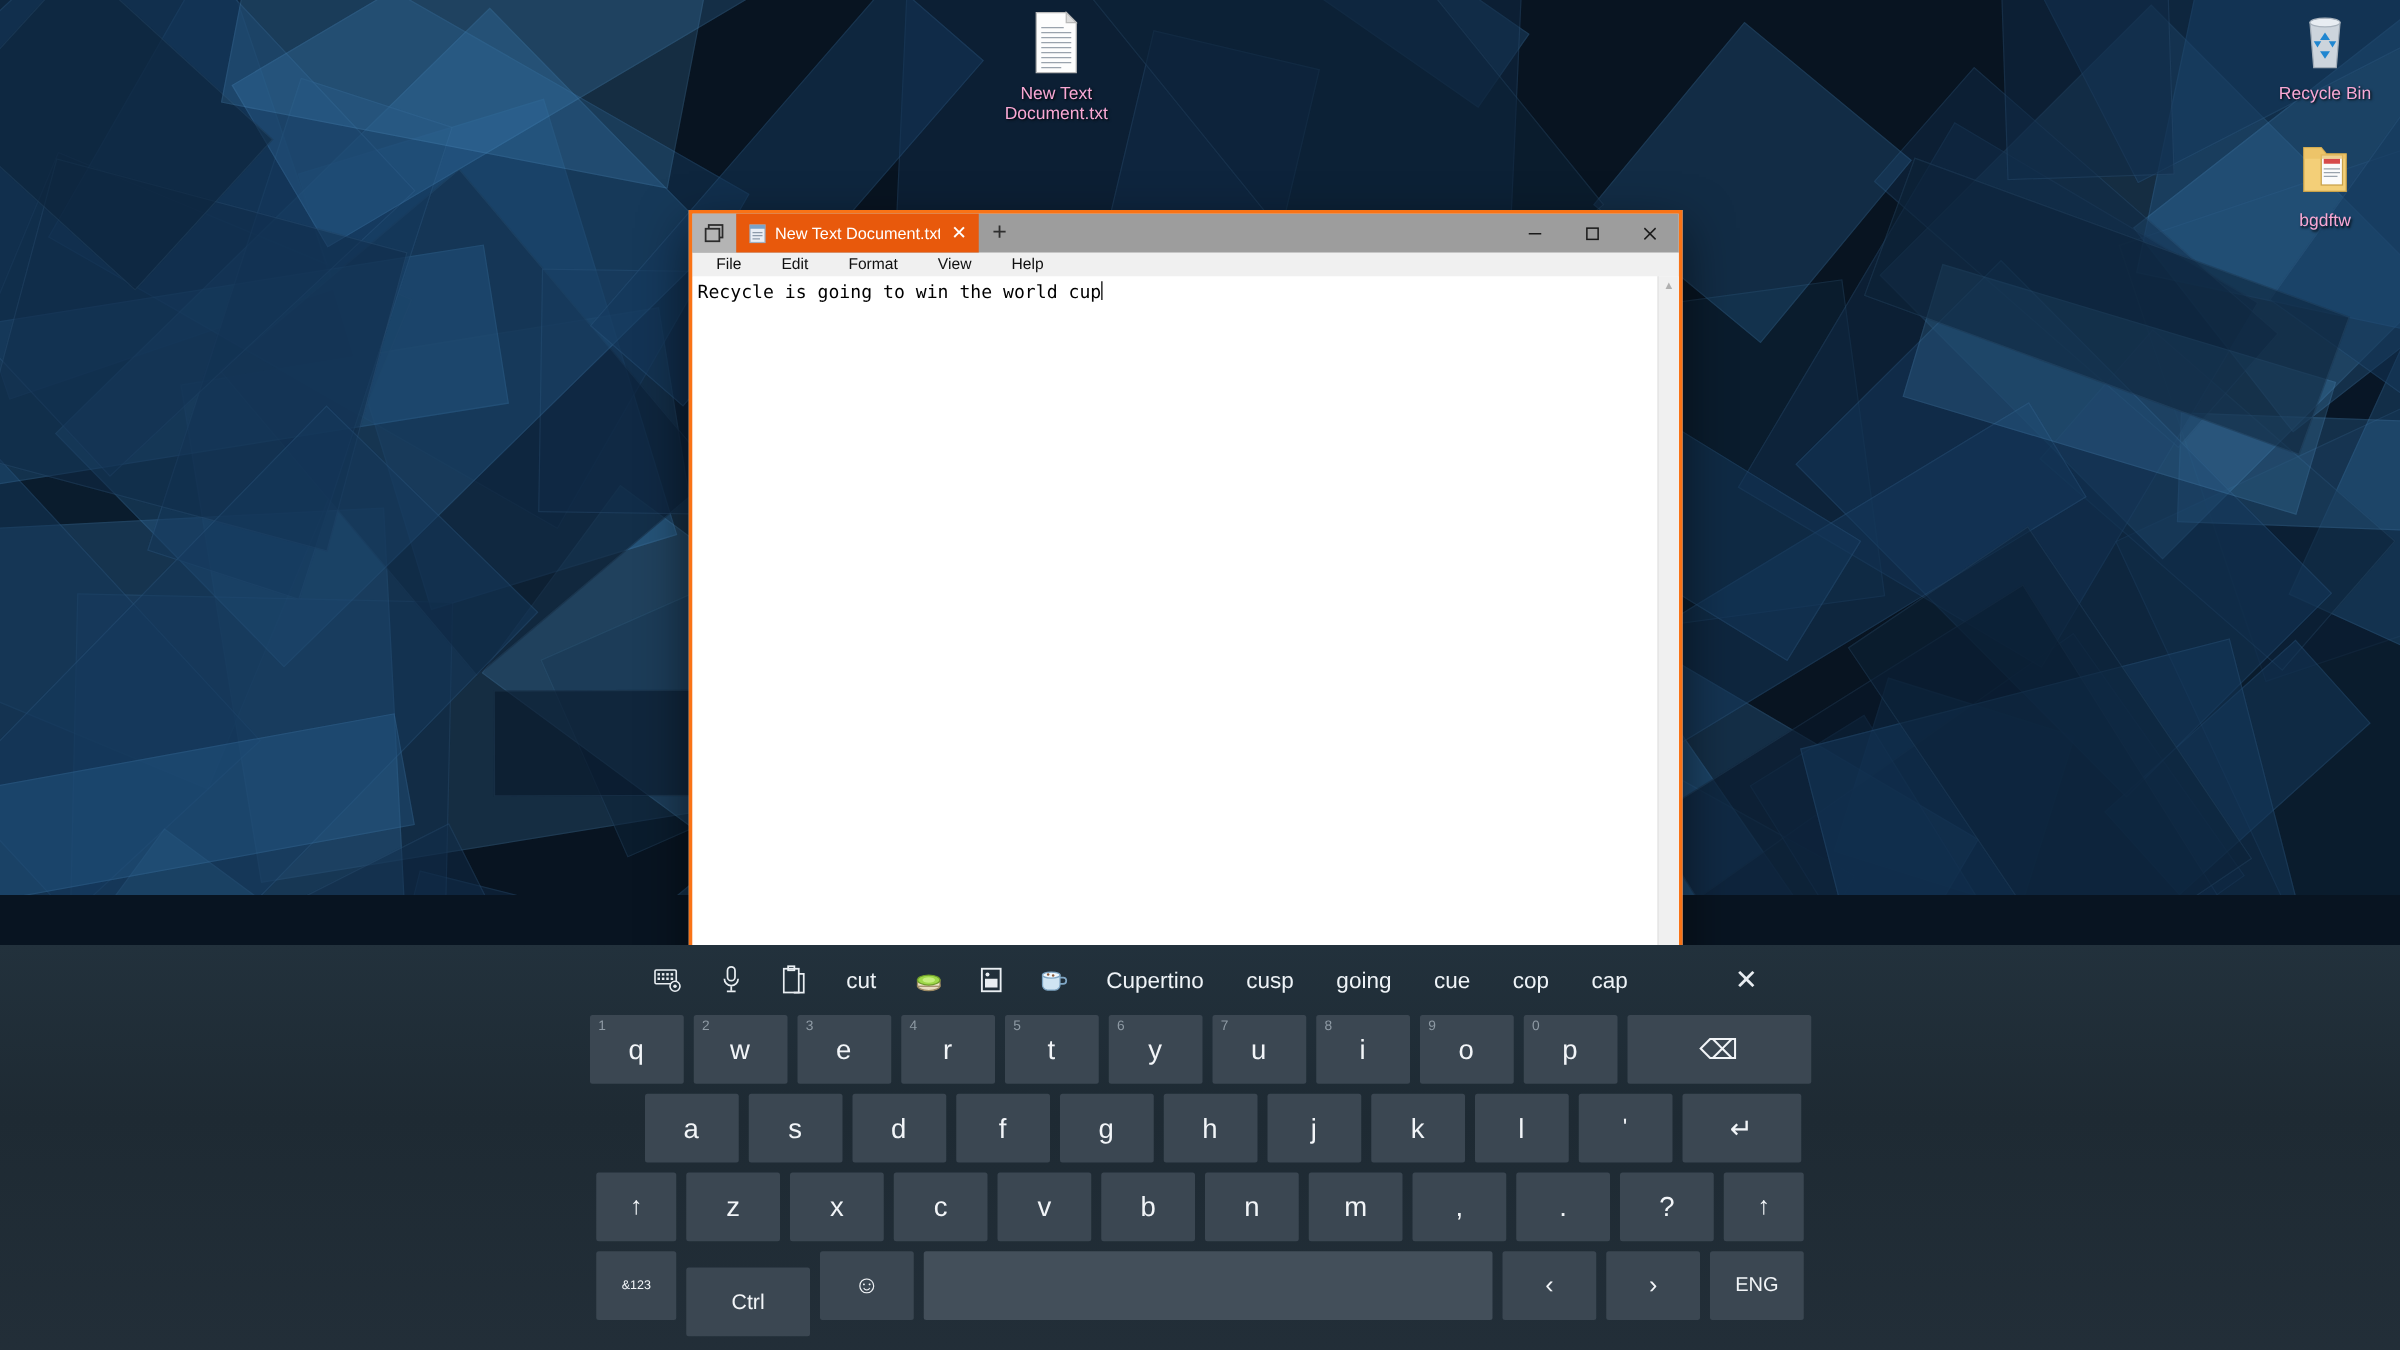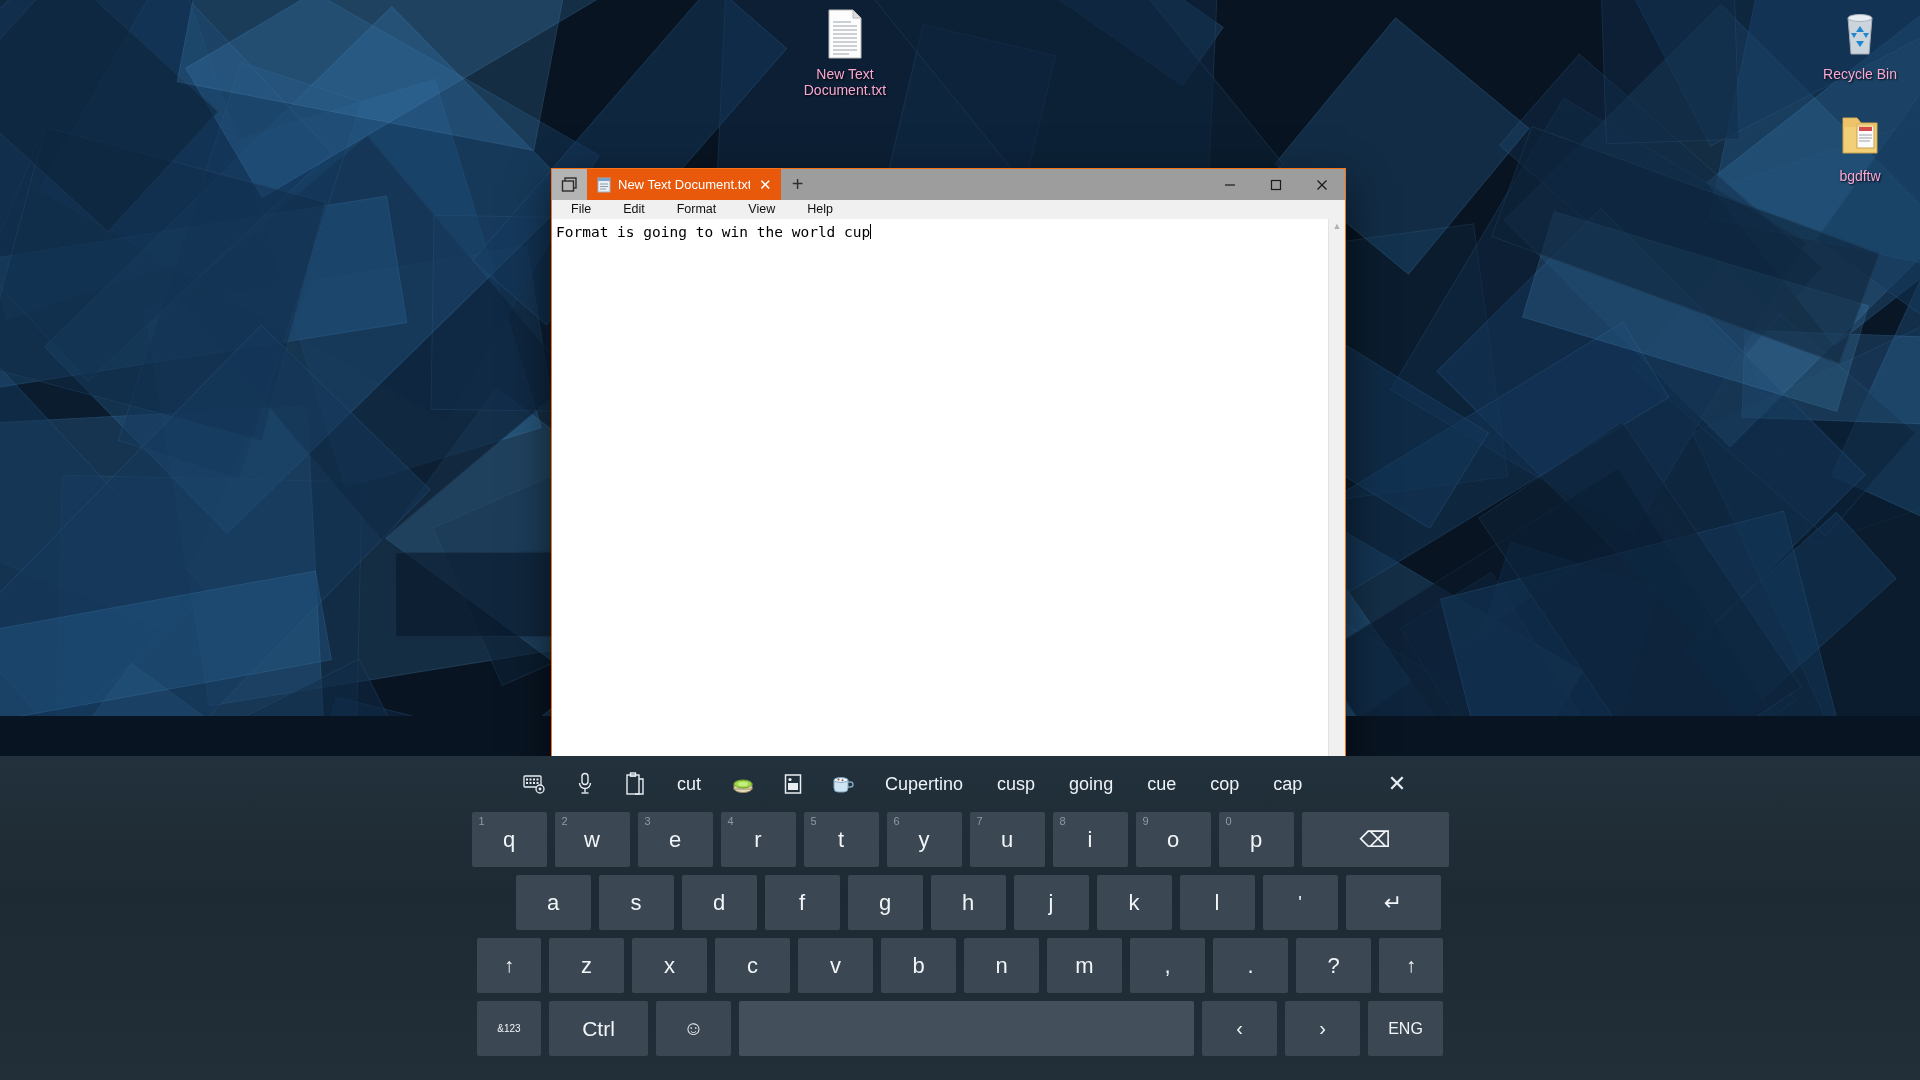--- a/index.html
+++ b/index.html
@@ -33,21 +33,21 @@
     text-shadow:1px 1px 2px rgba(0,0,0,0.9);
   }
   .desk-icon .glyph { display:block; height:52px; margin-bottom:6px; }
   .desk-icon .lbl { display:block; }
 
   
   #notepad {
     position:absolute; left:551px; top:168px; width:795px; height:627px;
     background:#efefef;
     box-shadow:0 14px 38px rgba(0,0,0,0.55);
-    border:1px solid #f97316;
+    border:3px solid #f97316;
   }
   #tabstrip {
     height:31px; background:#9d9d9d; display:flex; align-items:stretch;
     position:relative;
   }
   #tab-list-btn {
     width:35px; display:flex; align-items:center; justify-content:center;
     background:#b4b4b4; color:#2b2b2b;
   }
   .tab {
@@ -129,21 +129,21 @@
     height:55px; width:75px;
   }
   .key .num {
     position:absolute; left:7px; top:3px; font-size:11px; color:#8e9aa4;
   }
   .key.wide-bs { width:147px; }
   .key.wide-enter { width:95px; }
   .key.w-apos { width:75px; font-size:19px; }
   .key.shift { width:64px; font-size:20px; }
   .key.fn { width:64px; font-size:10px; }
-  .key.ctrl { width:99px; font-size:21px; }
+  .key.ctrl { width:99px; font-size:17px;margin-top:13px; }
   .key.emoji { width:75px; font-size:20px; }
   .key.space { width:455px; background:#434f5a; }
   .key.arrow { width:75px; font-size:20px; }
   .key.lang { width:75px; font-size:16px; }
 </style>
 </head>
 <body>
 
 <div id="desktop">
   <div id="wallpaper-shapes">
@@ -321,21 +321,21 @@
 
   <div id="menubar">
     <span>File</span>
     <span>Edit</span>
     <span>Format</span>
     <span>View</span>
     <span>Help</span>
   </div>
 
   <div id="editor-wrap">
-    <div id="editor"><span>Format is going to win the world cup</span><span id="caret"></span></div>
+    <div id="editor"><span>Recycle is going to win the world cup</span><span id="caret"></span></div>
     <div id="vscroll">
       <span class="arw">▲</span>
       <span class="arw">▼</span>
     </div>
   </div>
 </div>
 
 <div id="keyboard">
 
   <div id="suggestbar">

